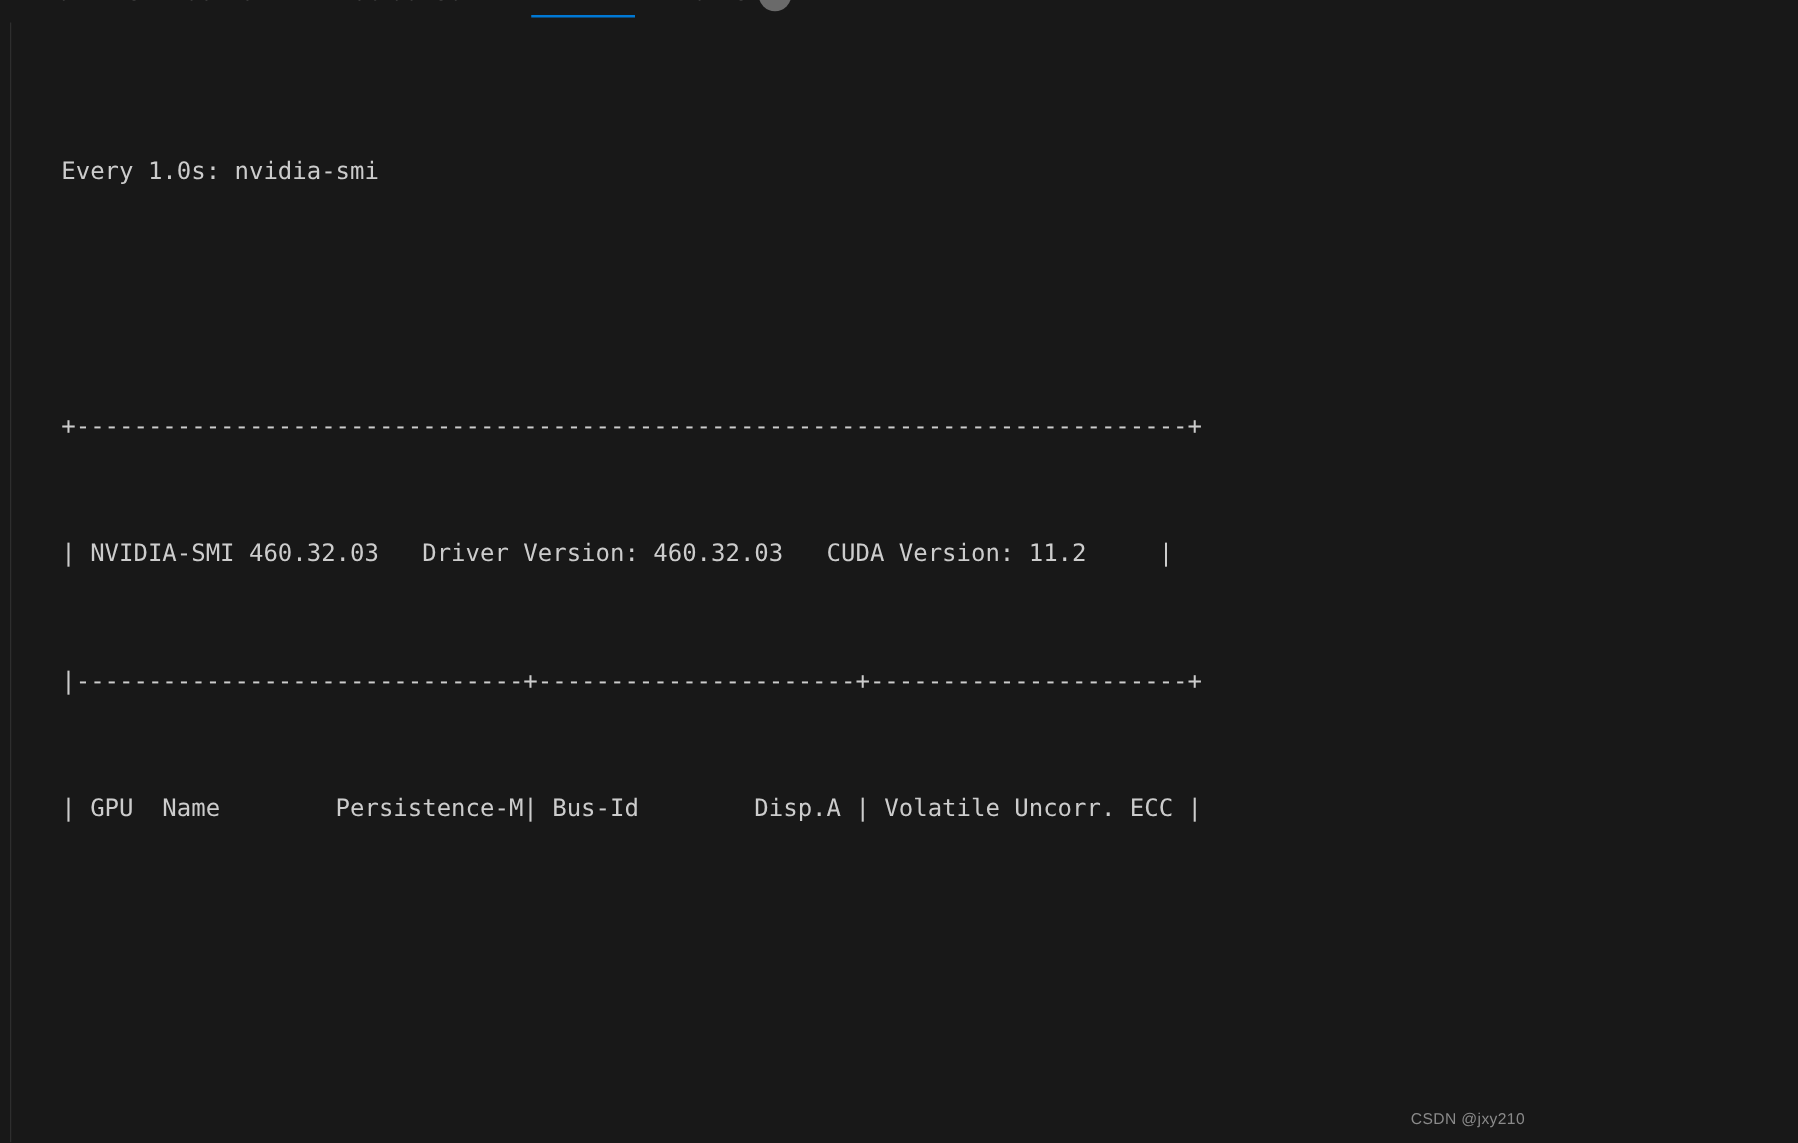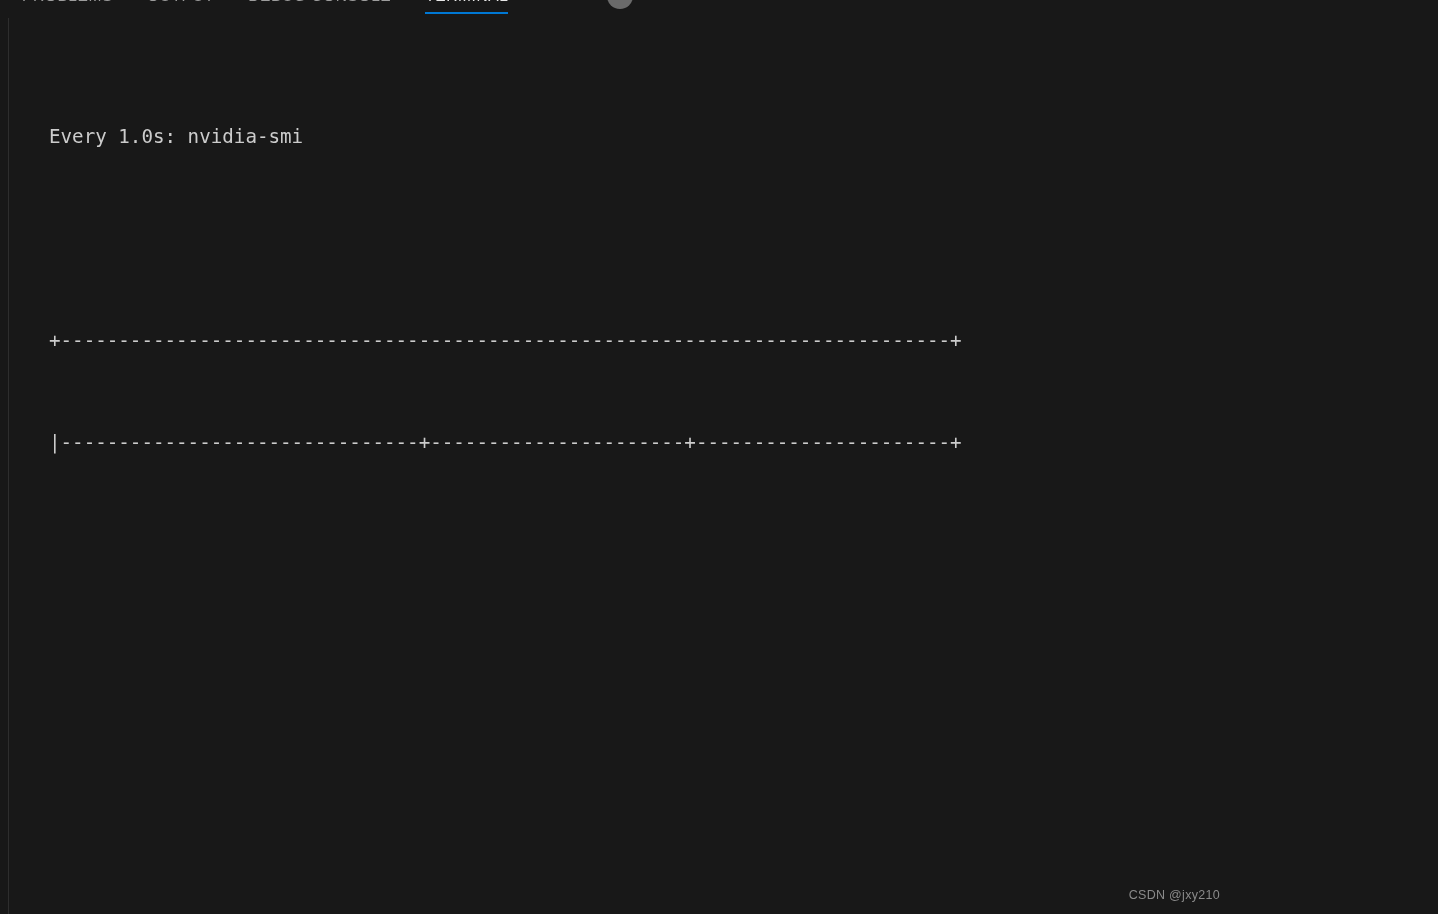--- a/index.html
+++ b/index.html
@@ -132,21 +132,23 @@
     </div>
     <div class="tab">
       <span>PORTS</span><span class="badge">1</span>
     </div>
   </div>
 
   <div class="terminal">
     <div class="line">Every 1.0s: nvidia-smi</div>
     <div class="line blank"></div>
     <div class="line">+-----------------------------------------------------------------------------+</div>
+    <div class="line">| NVIDIA-SMI 460.32.03   Driver Version: 460.32.03   CUDA Version: 11.2     |</div>
     <div class="line">|-------------------------------+----------------------+----------------------+</div>
+    <div class="line">| GPU  Name        Persistence-M| Bus-Id        Disp.A | Volatile Uncorr. ECC |</div>
     
     
     
     
     
     
     
     
     
     

